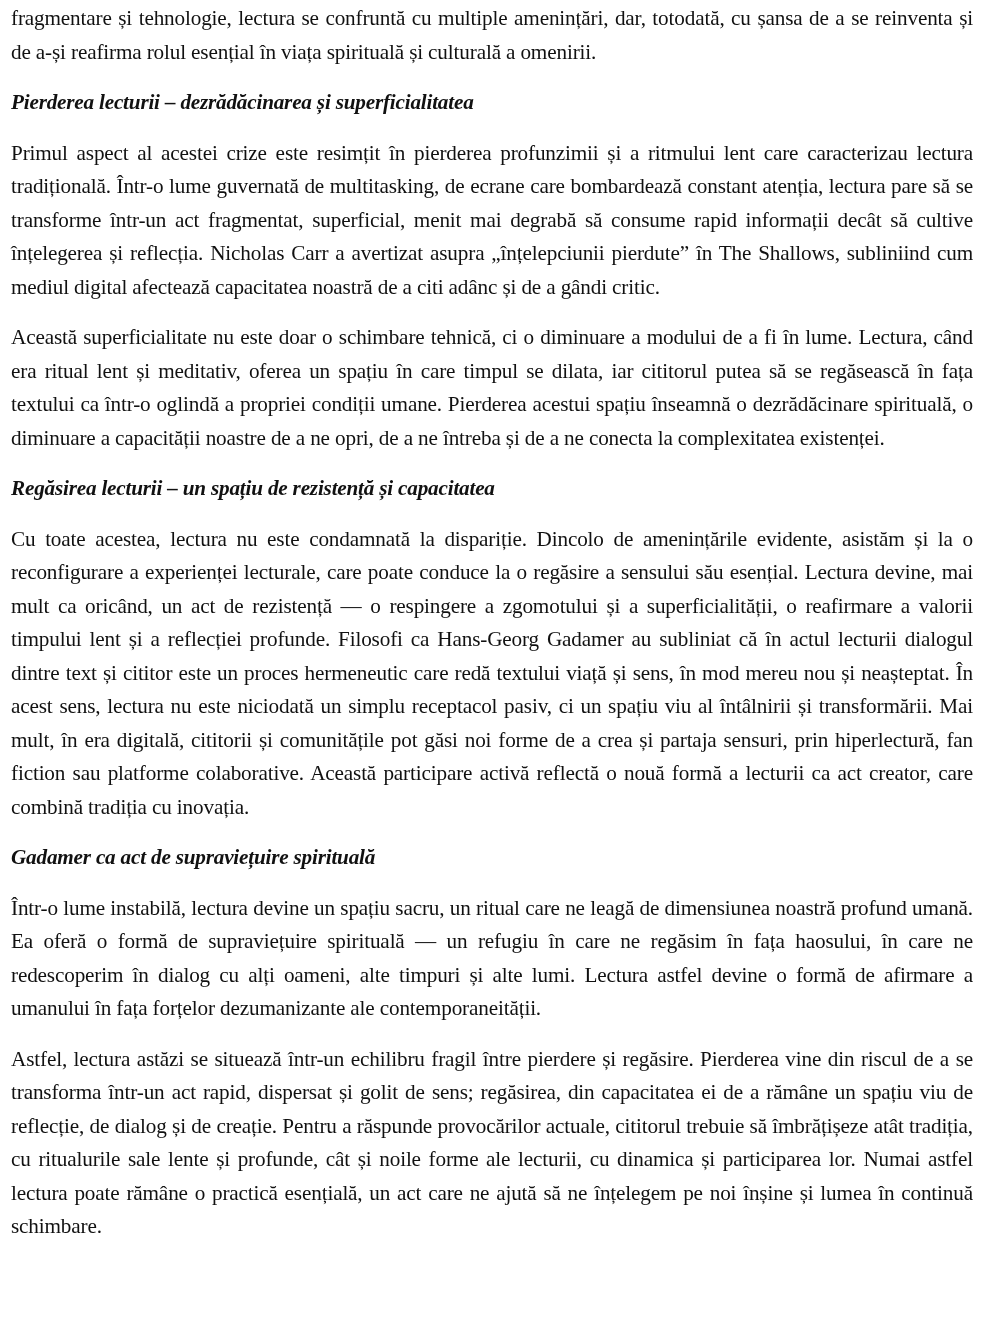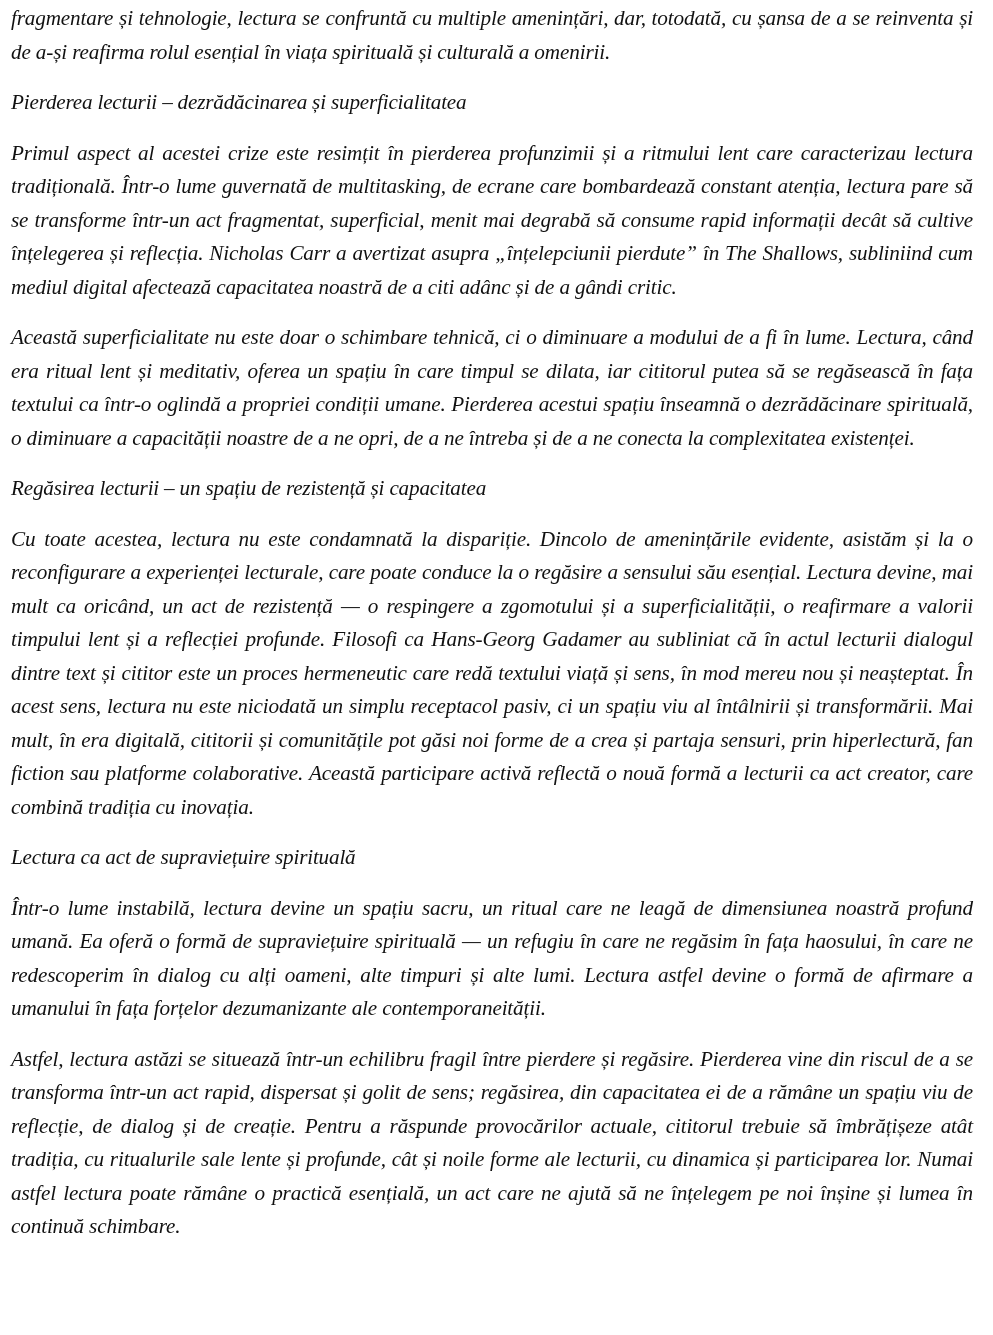--- a/index.html
+++ b/index.html
@@ -20,30 +20,29 @@
     left: 11px;
     top: 0;
     width: 974px;
   }
   .para {
     font-size: 21.2px;
     line-height: 33.5px;
     text-align: justify;
     margin: 0 12px 17px 0;
     letter-spacing: -0.15px;
-    font-style: italic;
   }
   .para.first {
     margin-top: 2px;
   }
   .heading {
     font-size: 21.2px;
     line-height: 33.5px;
     font-style: italic;
-    font-weight: normal;
+    font-weight: bold;
     margin: 0 0 17px 0;
     letter-spacing: -0.2px;
   }
 </style>
 </head>
 <body>
 
 <div class="page">
   <p class="para first">fragmentare și tehnologie, lectura se confruntă cu multiple amenințări, dar, totodată, cu șansa de a se reinventa și de a-și reafirma rolul esențial în viața spirituală și culturală a omenirii.</p>
 
@@ -52,17 +51,17 @@
     <p class="para">Primul aspect al acestei crize este resimțit în pierderea profunzimii și a ritmului lent care caracterizau lectura tradițională. Într-o lume guvernată de multitasking, de ecrane care bombardează constant atenția, lectura pare să se transforme într-un act fragmentat, superficial, menit mai degrabă să consume rapid informații decât să cultive înțelegerea și reflecția. Nicholas Carr a avertizat asupra „înțelepciunii pierdute” în The Shallows, subliniind cum mediul digital afectează capacitatea noastră de a citi adânc și de a gândi critic.</p>
     <p class="para">Această superficialitate nu este doar o schimbare tehnică, ci o diminuare a modului de a fi în lume. Lectura, când era ritual lent și meditativ, oferea un spațiu în care timpul se dilata, iar cititorul putea să se regăsească în fața textului ca într-o oglindă a propriei condiții umane. Pierderea acestui spațiu înseamnă o dezrădăcinare spirituală, o diminuare a capacității noastre de a ne opri, de a ne întreba și de a ne conecta la complexitatea existenței.</p>
   </section>
 
   <section>
     <h2 class="heading">Regăsirea lecturii – un spațiu de rezistență și capacitatea</h2>
     <p class="para">Cu toate acestea, lectura nu este condamnată la dispariție. Dincolo de amenințările evidente, asistăm și la o reconfigurare a experienței lecturale, care poate conduce la o regăsire a sensului său esențial. Lectura devine, mai mult ca oricând, un act de rezistență — o respingere a zgomotului și a superficialității, o reafirmare a valorii timpului lent și a reflecției profunde. Filosofi ca Hans-Georg Gadamer au subliniat că în actul lecturii dialogul dintre text și cititor este un proces hermeneutic care redă textului viață și sens, în mod mereu nou și neașteptat. În acest sens, lectura nu este niciodată un simplu receptacol pasiv, ci un spațiu viu al întâlnirii și transformării. Mai mult, în era digitală, cititorii și comunitățile pot găsi noi forme de a crea și partaja sensuri, prin hiperlectură, fan fiction sau platforme colaborative. Această participare activă reflectă o nouă formă a lecturii ca act creator, care combină tradiția cu inovația.</p>
   </section>
 
   <section>
-    <h2 class="heading">Lectura ca act de supraviețuire spirituală</h2>
+    <h2 class="heading">Gadamer ca act de supraviețuire spirituală</h2>
     <p class="para">Într-o lume instabilă, lectura devine un spațiu sacru, un ritual care ne leagă de dimensiunea noastră profund umană. Ea oferă o formă de supraviețuire spirituală — un refugiu în care ne regăsim în fața haosului, în care ne redescoperim în dialog cu alți oameni, alte timpuri și alte lumi. Lectura astfel devine o formă de afirmare a umanului în fața forțelor dezumanizante ale contemporaneității.</p>
     <p class="para">Astfel, lectura astăzi se situează într-un echilibru fragil între pierdere și regăsire. Pierderea vine din riscul de a se transforma într-un act rapid, dispersat și golit de sens; regăsirea, din capacitatea ei de a rămâne un spațiu viu de reflecție, de dialog și de creație. Pentru a răspunde provocărilor actuale, cititorul trebuie să îmbrățișeze atât tradiția, cu ritualurile sale lente și profunde, cât și noile forme ale lecturii, cu dinamica și participarea lor. Numai astfel lectura poate rămâne o practică esențială, un act care ne ajută să ne înțelegem pe noi înșine și lumea în continuă schimbare.</p>
   </section>
 </div>
 
 </body></html>

